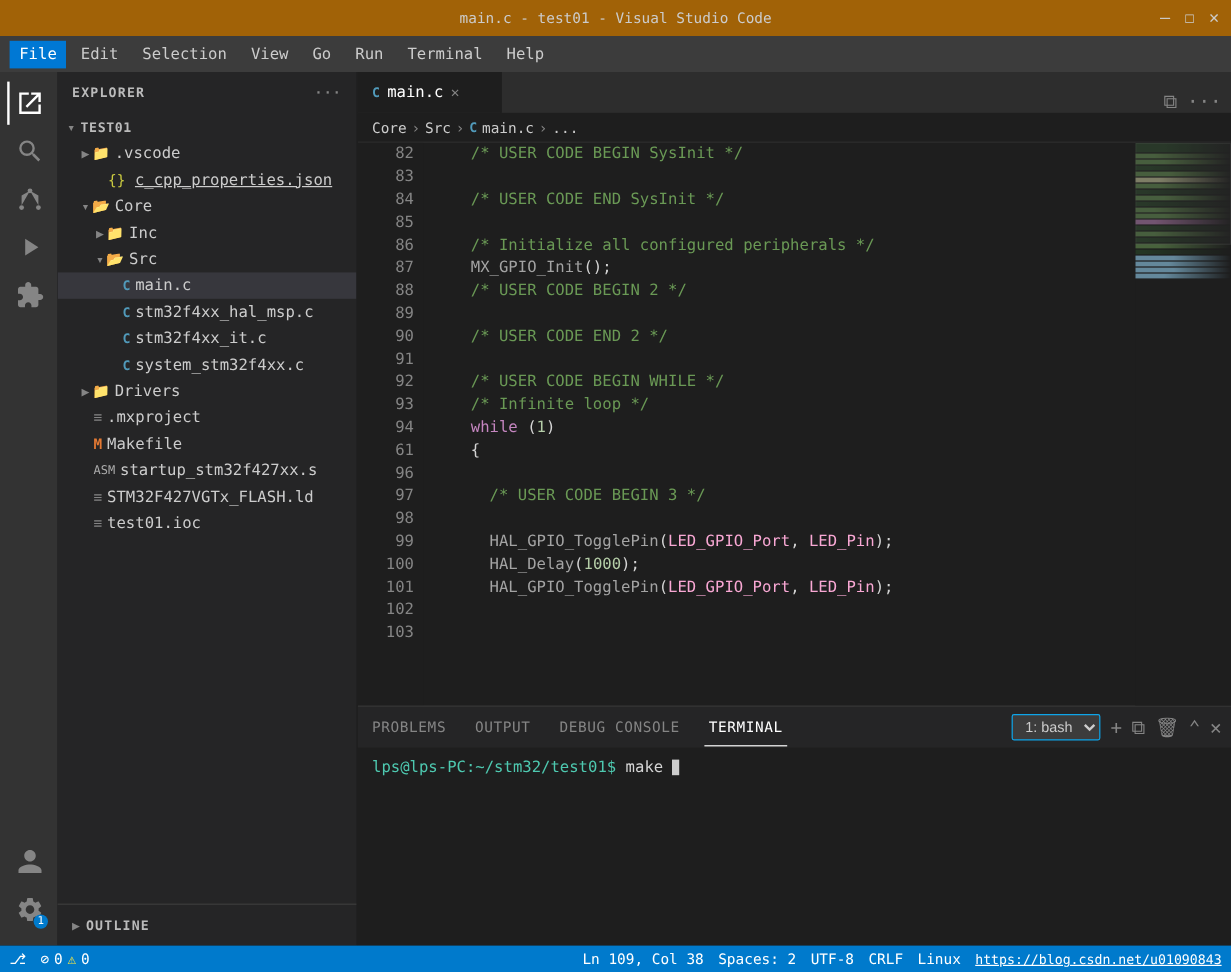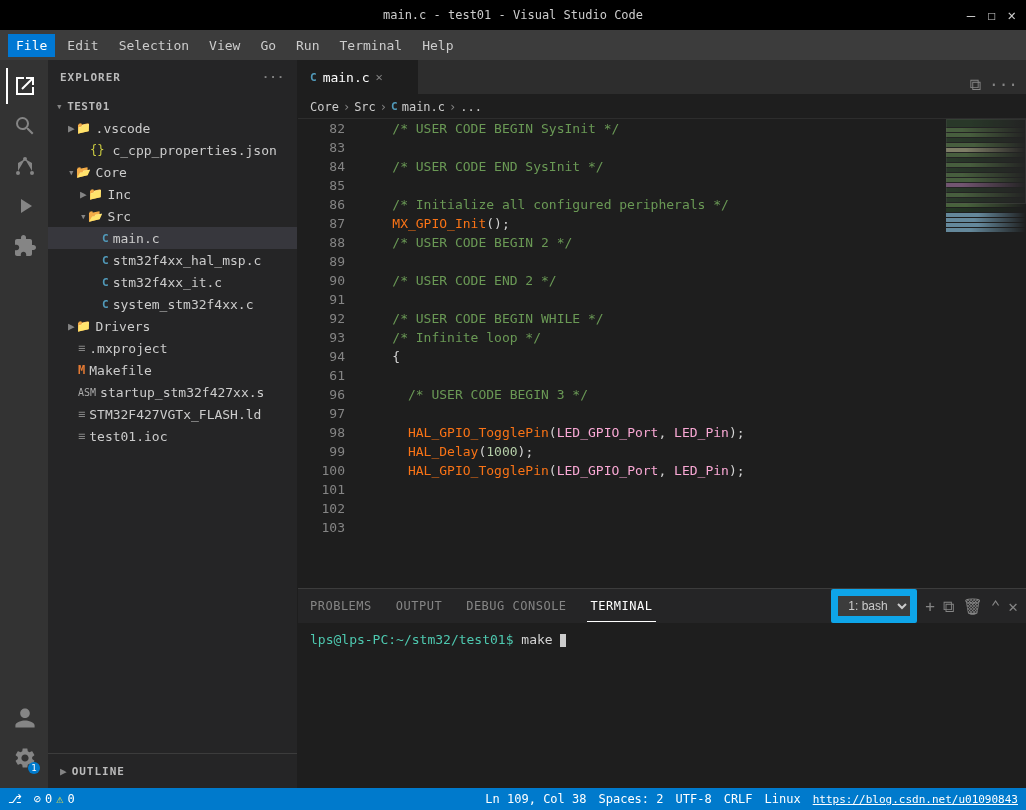--- a/index.html
+++ b/index.html
@@ -1,19 +1,19 @@
 <!DOCTYPE html>
 <html><head>
   <meta charset="utf-8">
   <style>
     * { margin: 0; padding: 0; box-sizing: border-box; }
     body { font-family: 'Consolas', 'Monaco', monospace; font-size: 13px; background: #1e1e1e; color: #d4d4d4; width: 1026px; height: 810px; overflow: hidden; display: flex; flex-direction: column; }
 
     
-    .titlebar { background: #000000; height: 30px; display: flex; align-items: center; justify-content: center; color: #cccccc; font-size: 12px; position: relative; flex-shrink: 0; }
+    .titlebar { background: #a16207; height: 30px; display: flex; align-items: center; justify-content: center; color: #cccccc; font-size: 12px; position: relative; flex-shrink: 0; }
     .titlebar-controls { position: absolute; right: 10px; display: flex; gap: 12px; }
     .titlebar-btn { color: #cccccc; font-size: 14px; cursor: pointer; }
 
     
     .menubar { background: #3c3c3c; height: 30px; display: flex; align-items: center; padding: 0 8px; gap: 4px; flex-shrink: 0; }
     .menu-item { color: #cccccc; font-size: 13px; padding: 4px 8px; cursor: pointer; }
     .menu-item.active { background: #0078d4; color: white; }
 
     
     .main-content { display: flex; flex: 1; overflow: hidden; }
@@ -60,36 +60,36 @@
     .breadcrumb .sep { color: #858585; }
 
     
     .code-container { display: flex; flex: 1; overflow: hidden; }
     .line-numbers { width: 55px; background: #1e1e1e; color: #858585; font-size: 13px; line-height: 19px; text-align: right; padding: 0 8px; overflow: hidden; flex-shrink: 0; user-select: none; }
     .code-area { flex: 1; overflow: auto; padding: 0 8px; line-height: 19px; font-size: 13px; }
     .code-line { white-space: pre; height: 19px; }
 
     
     .kw { color: #c586c0; }
-    .fn { color: #f97316; }
+    .fn { color: #a3a3a3; }
     .cm { color: #6a9955; }
     .num { color: #b5cea8; }
     .var { color: #f9a8d4; }
 
     
     .minimap { width: 80px; background: #1e1e1e; flex-shrink: 0; position: relative; overflow: hidden; }
 
     
     .terminal-panel { height: 200px; background: #1e1e1e; display: flex; flex-direction: column; flex-shrink: 0; border-top: 1px solid #3c3c3c; }
     .panel-tabs { height: 35px; background: #252526; display: flex; align-items: center; padding: 0 8px; gap: 16px; border-bottom: 1px solid #1e1e1e; flex-shrink: 0; }
     .panel-tab { color: #858585; font-size: 12px; cursor: pointer; padding: 8px 4px; text-transform: uppercase; letter-spacing: 0.5px; }
     .panel-tab.active { color: #ffffff; border-bottom: 1px solid #ffffff; }
     .panel-tab-actions { margin-left: auto; display: flex; align-items: center; gap: 8px; }
     .panel-action-btn { color: #858585; cursor: pointer; font-size: 16px; }
-    .panel-select { background: #3c3c3c; color: #cccccc; border: 7px solid #0ea5e9; padding: 2px 6px; font-size: 12px; cursor: pointer; border-radius: 2px; }
+    .panel-select { background: #3c3c3c; color: #cccccc; border: 1px solid #0ea5e9; padding: 2px 6px; font-size: 12px; cursor: pointer; border-radius: 2px; }
     .terminal-content { flex: 1; padding: 8px 12px; font-size: 13px; overflow: auto; }
     .terminal-prompt { color: #4ec9b0; }
     .terminal-cmd { color: #d4d4d4; }
     .terminal-cursor { display: inline-block; width: 6px; height: 13px; background: #cccccc; vertical-align: middle; animation: blink 1s infinite; }
     @keyframes blink { 0%, 50% { opacity: 1; } 51%, 100% { opacity: 0; } }
 
     
     .status-bar { height: 22px; background: #007acc; display: flex; align-items: center; padding: 0 8px; font-size: 12px; color: #ffffff; flex-shrink: 0; }
     .status-left { display: flex; align-items: center; gap: 12px; }
     .status-right { margin-left: auto; display: flex; align-items: center; gap: 12px; }
@@ -182,21 +182,21 @@
 
       <div class="tree-item" style="padding-left:20px;">
         <span class="arrow">▶</span>
         <span class="icon folder-icon">📁</span>
         <span>.vscode</span>
       </div>
 
       <div class="tree-item" style="padding-left:32px;">
         <span style="width:10px;display:inline-block;"></span>
         <span class="icon" style="color:#cbcb41;">{}</span>
-        <span style="margin-left:4px;">c_cpp_properties.json</span>
+        <span style="margin-left:4px;text-decoration:underline;">c_cpp_properties.json</span>
       </div>
 
       <div class="tree-item" style="padding-left:20px;">
         <span class="arrow">▾</span>
         <span class="icon folder-icon">📂</span>
         <span>Core</span>
       </div>
 
       <div class="tree-item" style="padding-left:32px;">
         <span class="arrow">▶</span>
@@ -334,20 +334,21 @@
           <div class="code-line">    <span class="cm">/* USER CODE END SysInit */</span></div>
           <div class="code-line">&nbsp;</div>
           <div class="code-line">    <span class="cm">/* Initialize all configured peripherals */</span></div>
           <div class="code-line">    <span class="fn">MX_GPIO_Init</span>();</div>
           <div class="code-line">    <span class="cm">/* USER CODE BEGIN 2 */</span></div>
           <div class="code-line">&nbsp;</div>
           <div class="code-line">    <span class="cm">/* USER CODE END 2 */</span></div>
           <div class="code-line">&nbsp;</div>
           <div class="code-line">    <span class="cm">/* USER CODE BEGIN WHILE */</span></div>
           <div class="code-line">    <span class="cm">/* Infinite loop */</span></div>
+          <div class="code-line">    <span class="kw">while</span> (<span class="num">1</span>)</div>
           <div class="code-line">    {</div>
           <div class="code-line">&nbsp;</div>
           <div class="code-line">      <span class="cm">/* USER CODE BEGIN 3 */</span></div>
           <div class="code-line">&nbsp;</div>
           <div class="code-line">      <span class="fn">HAL_GPIO_TogglePin</span>(<span class="var">LED_GPIO_Port</span>, <span class="var">LED_Pin</span>);</div>
           <div class="code-line">      <span class="fn">HAL_Delay</span>(<span class="num">1000</span>);</div>
           <div class="code-line">      <span class="fn">HAL_GPIO_TogglePin</span>(<span class="var">LED_GPIO_Port</span>, <span class="var">LED_Pin</span>);</div>
         </div>
 
       <div class="minimap">

